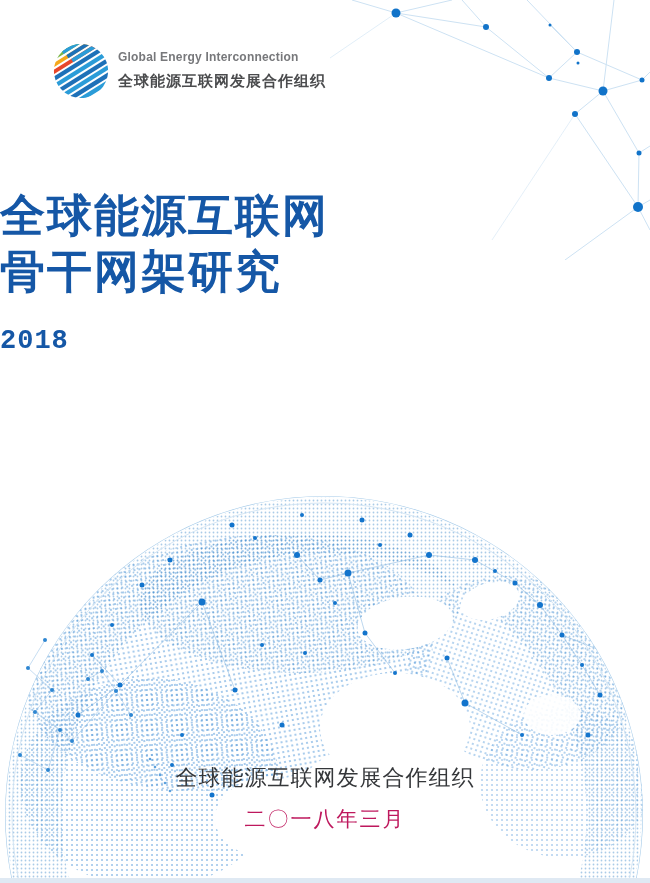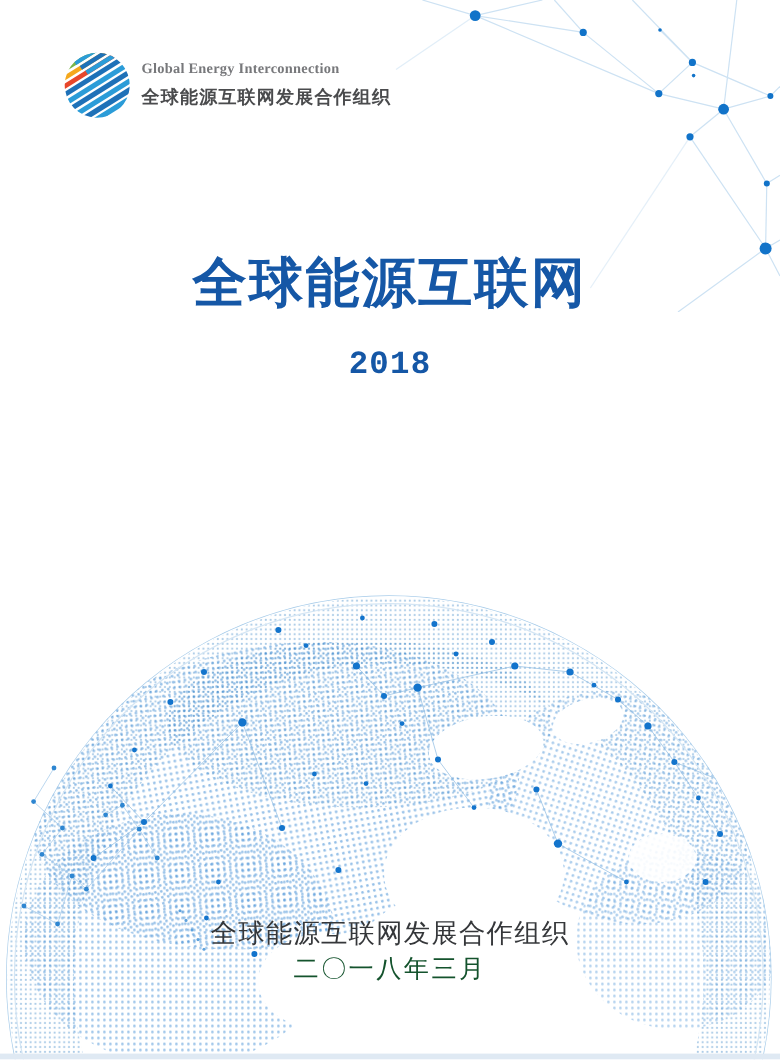--- a/index.html
+++ b/index.html
@@ -6,39 +6,39 @@
   body{
     width:650px;height:883px;position:relative;overflow:hidden;
     background:#ffffff;
     font-family:"Liberation Sans","DejaVu Sans",sans-serif;
   }
   
   .logo-block{position:absolute;left:52px;top:42px;display:flex;align-items:flex-start;}
   .logo-icon{width:58px;height:58px;flex:0 0 58px;margin-right:8px;}
   .logo-text{padding-top:8px;}
   .logo-en{
-    font-family:Liberation Serif, serif;
+    font-family:Liberation Sans, sans-serif;
     font-size:12px;line-height:15px;color:#77787b;font-weight:600;
     letter-spacing:.2px;
   }
   .logo-zh{
     margin-top:7px;font-size:15px;font-weight:700;color:#4a4b4d;letter-spacing:1px;
   }
   
-  .title-block{position:absolute;left:0;top:208px;width:650px;text-align:center;}
+  .title-block{position:absolute;left:0;top:188px;width:650px;}
   .title-line{
     font-size:45px;line-height:56px;font-weight:800;color:#1557a6;letter-spacing:2px;
   }
   .title-year{
     margin-top:26px;font-size:27px;font-weight:700;color:#1557a6;letter-spacing:1px;font-family:Liberation Mono, monospace;
   }
   
   .footer-block{position:absolute;left:0;top:763px;width:650px;text-align:center;z-index:5;}
   .footer-org{font-size:22px;font-weight:500;color:#35373a;letter-spacing:1px;}
-  .footer-date{margin-top:0;font-size:21px;font-weight:500;color:#14532d;letter-spacing:2px;}
+  .footer-date{margin-top:12px;font-size:21px;font-weight:500;color:#be185d;letter-spacing:2px;}
   .bottom-bar{
     position:absolute;left:0;bottom:0;width:650px;height:5px;background:#dfe9f3;z-index:6;
   }
   
   .net-top-right{position:absolute;top:0;left:0;width:650px;height:260px;z-index:1;}
   .globe-art{position:absolute;top:483px;left:0;width:650px;height:400px;z-index:1;}
 </style>
 </head>
 <body>
 
@@ -109,20 +109,21 @@
   <div class="logo-text">
     <div class="logo-en">
       <div>Global Energy Interconnection</div>
     </div>
     <div class="logo-zh">全球能源互联网发展合作组织</div>
   </div>
 </div>
 
 <div class="title-block">
   <div class="title-line">全球能源互联网</div>
+  <div class="title-line">骨干网架研究</div>
   <div class="title-year">2018</div>
 </div>
 
 <svg class="globe-art" viewBox="0 0 650 400" aria-hidden="true">
   <defs>
     <clipPath id="gc">
         <circle cx="324" cy="332" r="319"></circle>
       </clipPath>
     <pattern id="dp" width="5" height="5" patternUnits="userSpaceOnUse">
       <circle cx="2" cy="2" r="1.1" fill="#3c8ad2" opacity="0.55"></circle>

